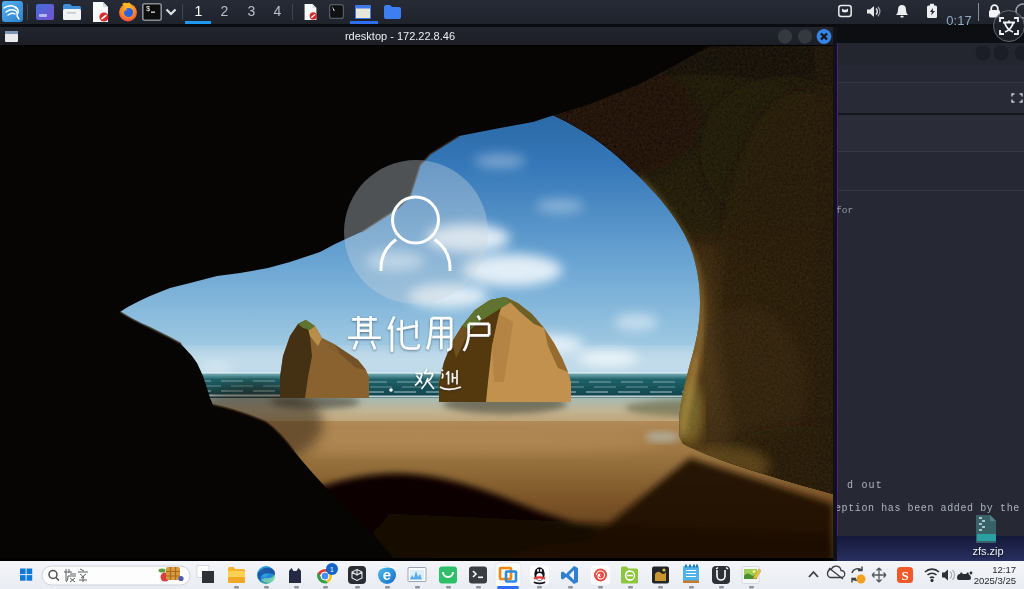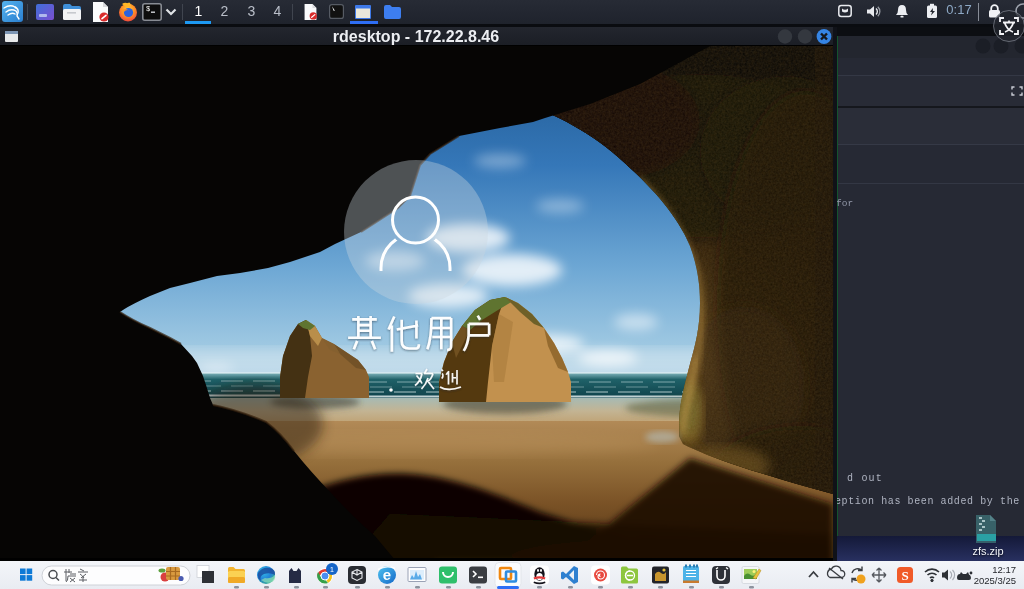--- a/index.html
+++ b/index.html
@@ -113,32 +113,32 @@
   </svg>
   <svg class="abs" style="left:895px;top:4px" width="14" height="15" viewBox="0 0 14 15">
     <path d="M7,1 q4,0 4,5 q0,3.5 2,5 h-12 q2,-1.5 2,-5 q0,-5 4,-5 Z" fill="#eceef2"></path>
     <rect x="5.4" y="11.8" width="3.2" height="1.8" rx="0.9" fill="#eceef2"></rect>
   </svg>
   <svg class="abs" style="left:926px;top:3px" width="12" height="16" viewBox="0 0 12 16">
     <rect x="1" y="2.5" width="10" height="12.5" rx="1.5" fill="#eceef2"></rect>
     <rect x="4" y="0.8" width="4" height="2.2" fill="#eceef2"></rect>
     <path d="M6.8,5 L4,9 h2 l-1,3.5 L9,8 h-2.2 Z" fill="#23262e"></path>
   </svg>
-  <div class="abs" style="left:944px;top:2px;width:30px;height:18px;color:#8ea9c6;font-size:13px;text-align:center;">0:17</div>
+  <div class="abs" style="left:944px;top:13px;width:30px;height:18px;color:#8ea9c6;font-size:13px;text-align:center;">0:17</div>
   <div class="abs" style="left:978px;top:3px;width:1px;height:18px;background:#888d97;"></div>
   <svg class="abs" style="left:988px;top:4px" width="13" height="14" viewBox="0 0 13 14">
     <rect x="1" y="6" width="11" height="7.5" rx="1.5" fill="#f2f3f6"></rect>
     <path d="M3.2,6 v-1.5 a3.3,3.3 0 0 1 6.6,0 V6" stroke="#f2f3f6" stroke-width="1.8" fill="none"></path>
   </svg>
   <svg class="abs" style="left:1014px;top:3px" width="10" height="17" viewBox="0 0 10 17">
     <circle cx="9" cy="8" r="7" stroke="#9ea3ad" stroke-width="1.6" fill="none"></circle>
   </svg>
 </div>
 
-<div class="abs" id="rightapp" style="left:833px;top:36px;width:191px;height:534px;background:#14532d;">
+<div class="abs" id="rightapp" style="left:833px;top:43px;width:191px;height:534px;background:#4c1d95;">
   <div class="abs" style="left:5px;top:0;width:186px;height:509px;background:#262934;"></div>
 
   <svg class="abs" style="left:5px;top:0px" width="186" height="22" viewBox="0 0 186 22">
     <rect width="186" height="22" fill="#23262f"></rect>
     <circle cx="145" cy="10" r="7.5" fill="#1b1e26"></circle>
     <circle cx="163" cy="10" r="7.5" fill="#1b1e26"></circle>
     <circle cx="184" cy="10" r="7.5" fill="#1b1e26"></circle>
   </svg>
 
   <div class="abs" style="left:5px;top:39px;width:186px;height:1px;background:#343845;"></div>
@@ -171,21 +171,21 @@
   <rect x="3" y="19" width="19" height="7" fill="#2aa0a4"></rect>
 </svg>
 <div class="abs" style="left:960px;top:545px;width:56px;height:13px;color:#f2f5fa;font-size:11px;text-align:center;text-shadow:0 1px 2px rgba(0,0,0,0.8);">zfs.zip</div>
 
 <div class="abs" id="win" style="left:0;top:27px;width:833px;height:534px;border-right:4px solid #101218;background:#000;">
   <div class="abs" style="left:0;top:0;width:833px;height:18px;background:linear-gradient(180deg,#23262e,#1b1e25);border-bottom:1px solid #000;">
     <svg class="abs" style="left:5px;top:4px" width="13" height="11" viewBox="0 0 13 11">
       <rect width="13" height="11" rx="1" fill="#e8eaec"></rect>
       <rect width="13" height="3" fill="#7d96b5"></rect>
     </svg>
-    <div style="width:800px;text-align:center;font-size:16px;font-weight:bold;color:#eceef2;line-height:19px;padding-left:16px;">rdesktop - 172.22.8.46</div>
+    <div style="width:800px;text-align:center;font-size:11px;font-weight:normal;color:#eceef2;line-height:19px;">rdesktop - 172.22.8.46</div>
     <svg class="abs" style="left:770px;top:2px" width="63" height="16" viewBox="0 0 63 16">
       <circle cx="15" cy="7.5" r="7.2" fill="#34383f"></circle>
       <circle cx="35" cy="7.5" r="7.2" fill="#34383f"></circle>
       <circle cx="54" cy="7.5" r="7.4" fill="#3584e4"></circle>
       <path d="M51,4.5 L57,10.5 M57,4.5 L51,10.5" stroke="#16181d" stroke-width="2.4"></path>
     </svg>
   </div>
 
   <svg class="abs" style="left:0;top:19px" width="833" height="512" viewBox="0 0 833 512" id="wall">
     <defs>

